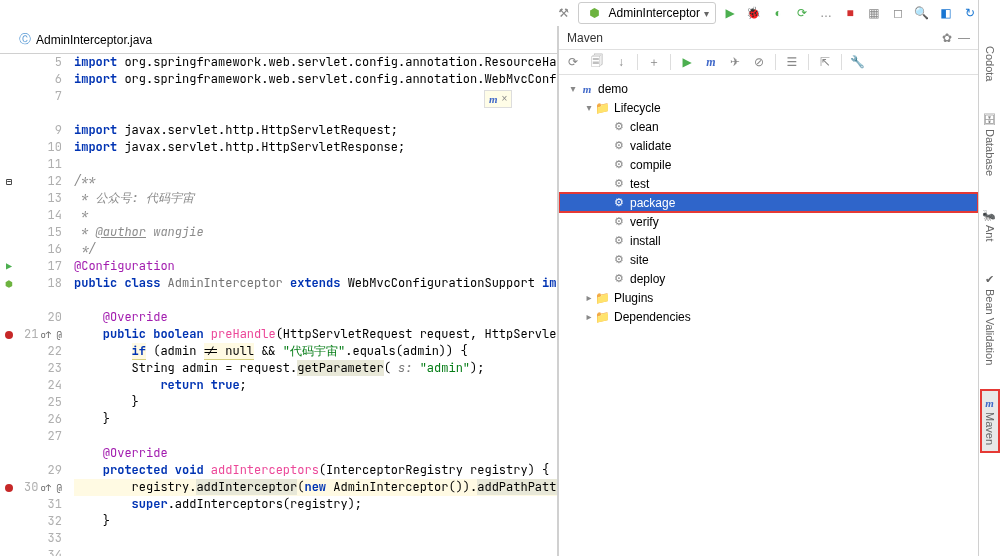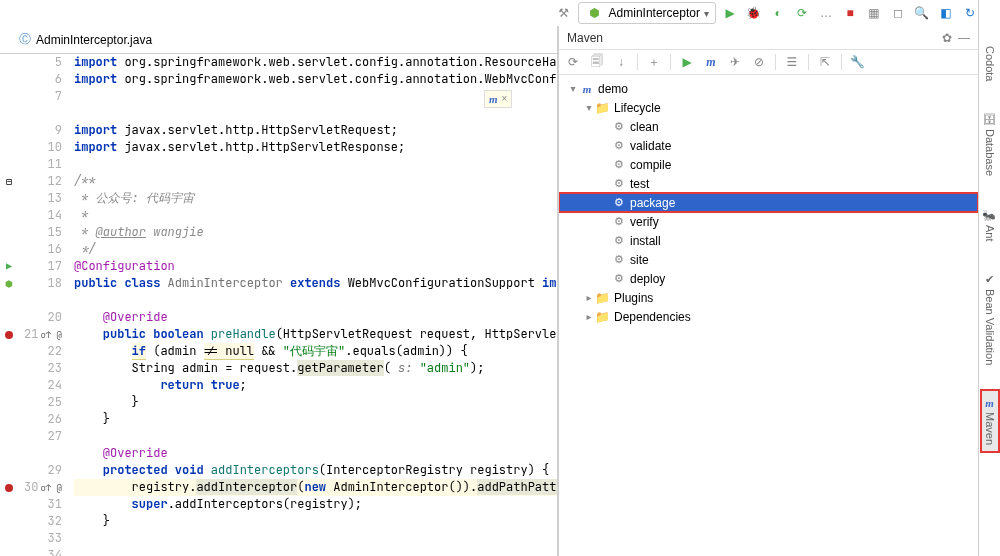--- a/index.html
+++ b/index.html
@@ -32,21 +32,21 @@
     .bp { width: 8px; height: 8px; background: #c62828; border-radius: 50%; }
     .green-tri { color: #4caf50; }
     .ov { color: #666; font-size: 9px; }
     
     .code-area { flex: 1; overflow: hidden; padding-left: 4px; }
     .code-line { height: 17px; line-height: 17px; white-space: pre; }
     .kw { color: #0033b3; font-weight: bold; }
     .ann { color: #a21caf; }
     .str { color: #067d17; }
     .com { color: #8c8c8c; font-style: italic; }
-    .mth { color: #0f766e; }
+    .mth { color: #ec4899; }
     .cls { color: #737373; }
     .param-hint { color: #787878; font-style: italic; }
     .hl-method { background: #e8e8d8; }
     .hl-cond { background: #fffae3; border-bottom: 1px solid #d6d080; }
     
     
     .maven-panel { width: 420px; display: flex; flex-direction: column; margin-top: 26px; border-left: 1px solid #d0d0d0; }
     .maven-header { display: flex; align-items: center; justify-content: space-between; height: 24px; padding: 0 8px; border-bottom: 1px solid #e0e0e0; }
     .maven-title { font-size: 12px; color: #333; }
     .maven-hdr-icons { display: flex; gap: 6px; color: #888; }

